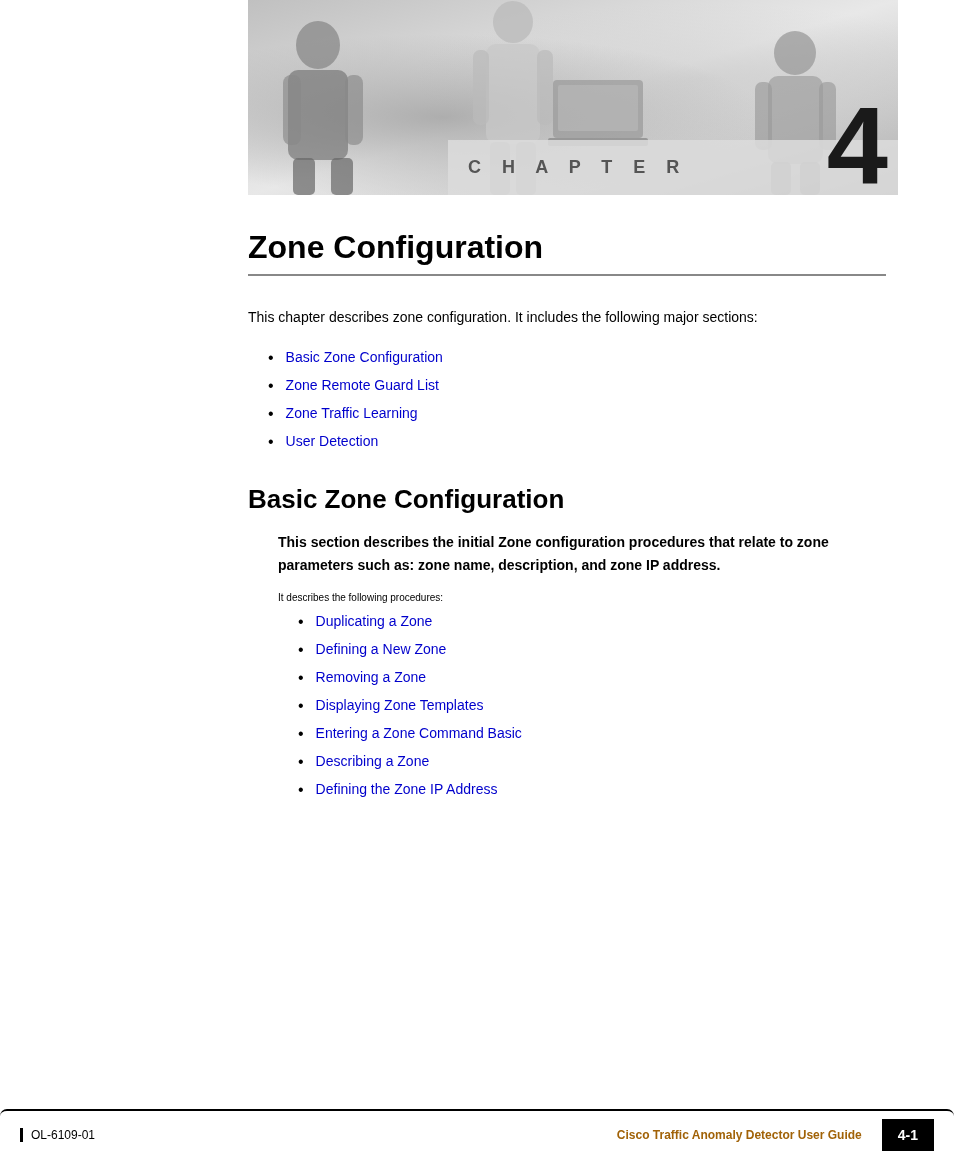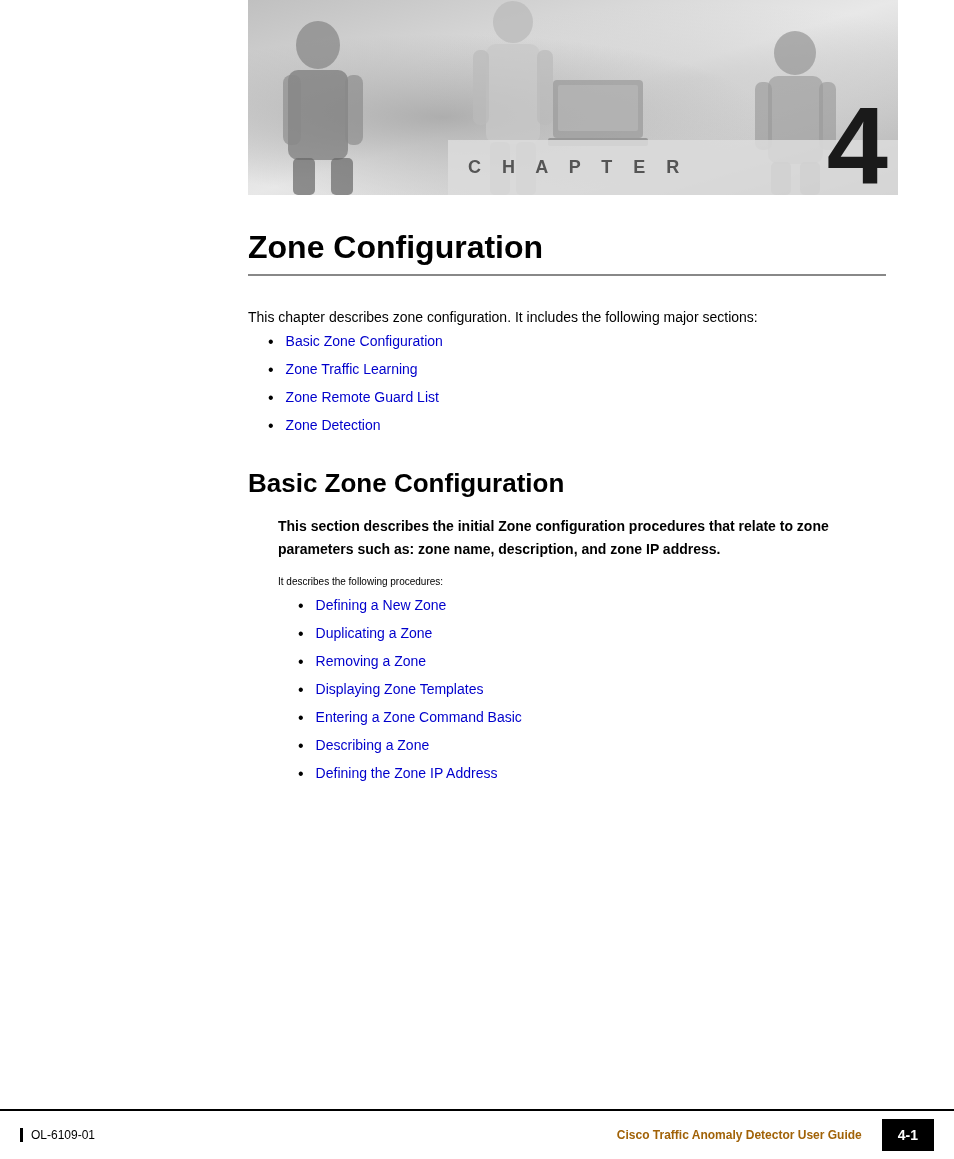--- a/index.html
+++ b/index.html
@@ -47,21 +47,21 @@
       border: none;
       border-top: 2px solid #888888;
       margin-bottom: 30px;
     }
 
     
     .intro-text {
       font-size: 14px;
       color: #000000;
       line-height: 1.6;
-      margin-bottom: 2px;
+      margin-bottom: 18px;
     }
 
     
     .toc-list {
       list-style: none;
       padding: 0;
       margin: 0 0 30px 20px;
     }
 
     .toc-list li {
@@ -146,20 +146,21 @@
       position: absolute;
       bottom: 0;
       left: 0;
       right: 0;
       height: 50px;
       border-top: 2px solid #000000;
       display: flex;
       align-items: center;
       justify-content: space-between;
       padding: 0 20px;
+      border-radius: 7px;
     }
 
     .footer-left {
       font-size: 12px;
       color: #000000;
       border-left: 3px solid #000000;
       padding-left: 8px;
     }
 
     .footer-center {
@@ -287,42 +288,42 @@
     <h1 class="page-title">Zone Configuration</h1>
     <hr class="title-rule">
 
     <p class="intro-text">This chapter describes zone configuration. It includes the following major sections:</p>
 
     <ul class="toc-list">
       <li>
         <a href="#basic-zone">Basic Zone Configuration</a>
       </li>
       <li>
+        <a href="#remote-guard">Zone Remote Guard List</a>
+      </li>
+      <li>
         <a href="#traffic-learning">Zone Traffic Learning</a>
       </li>
       <li>
-        <a href="#remote-guard">Zone Remote Guard List</a>
-      </li>
-      <li>
-        <a href="#zone-detection">Zone Detection</a>
+        <a href="#zone-detection">User Detection</a>
       </li>
     </ul>
 
     <h2 class="section-heading" id="basic-zone">Basic Zone Configuration</h2>
 
     <p class="section-intro">This section describes the initial Zone configuration procedures that relate to zone parameters such as: zone name, description, and zone IP address.</p>
 
     <p class="section-subtext">It describes the following procedures:</p>
 
     <ul class="section-list">
       <li>
+        <a href="#duplicating-zone">Duplicating a Zone</a>
+      </li>
+      <li>
         <a href="#defining-new-zone">Defining a New Zone</a>
-      </li>
-      <li>
-        <a href="#duplicating-zone">Duplicating a Zone</a>
       </li>
       <li>
         <a href="#removing-zone">Removing a Zone</a>
       </li>
       <li>
         <a href="#displaying-templates">Displaying Zone Templates</a>
       </li>
       <li>
         <a href="#entering-command-level">Entering a Zone Command Basic</a>
       </li>

